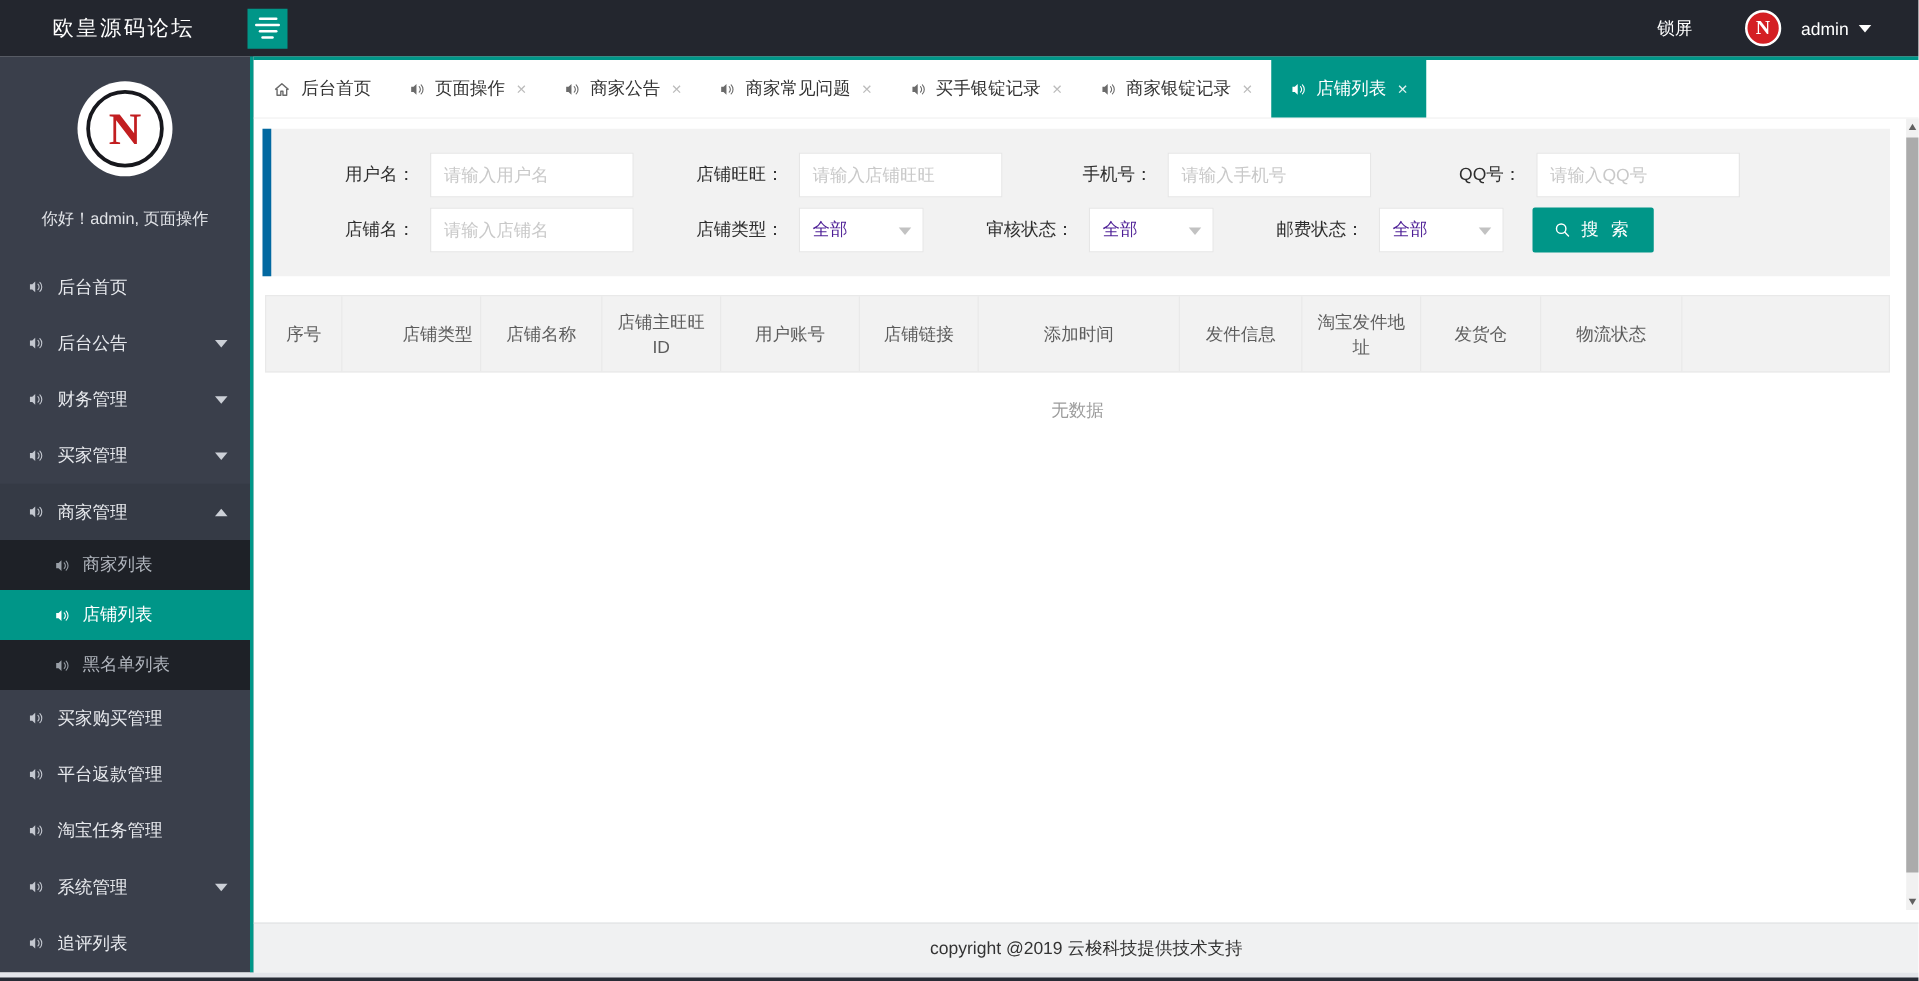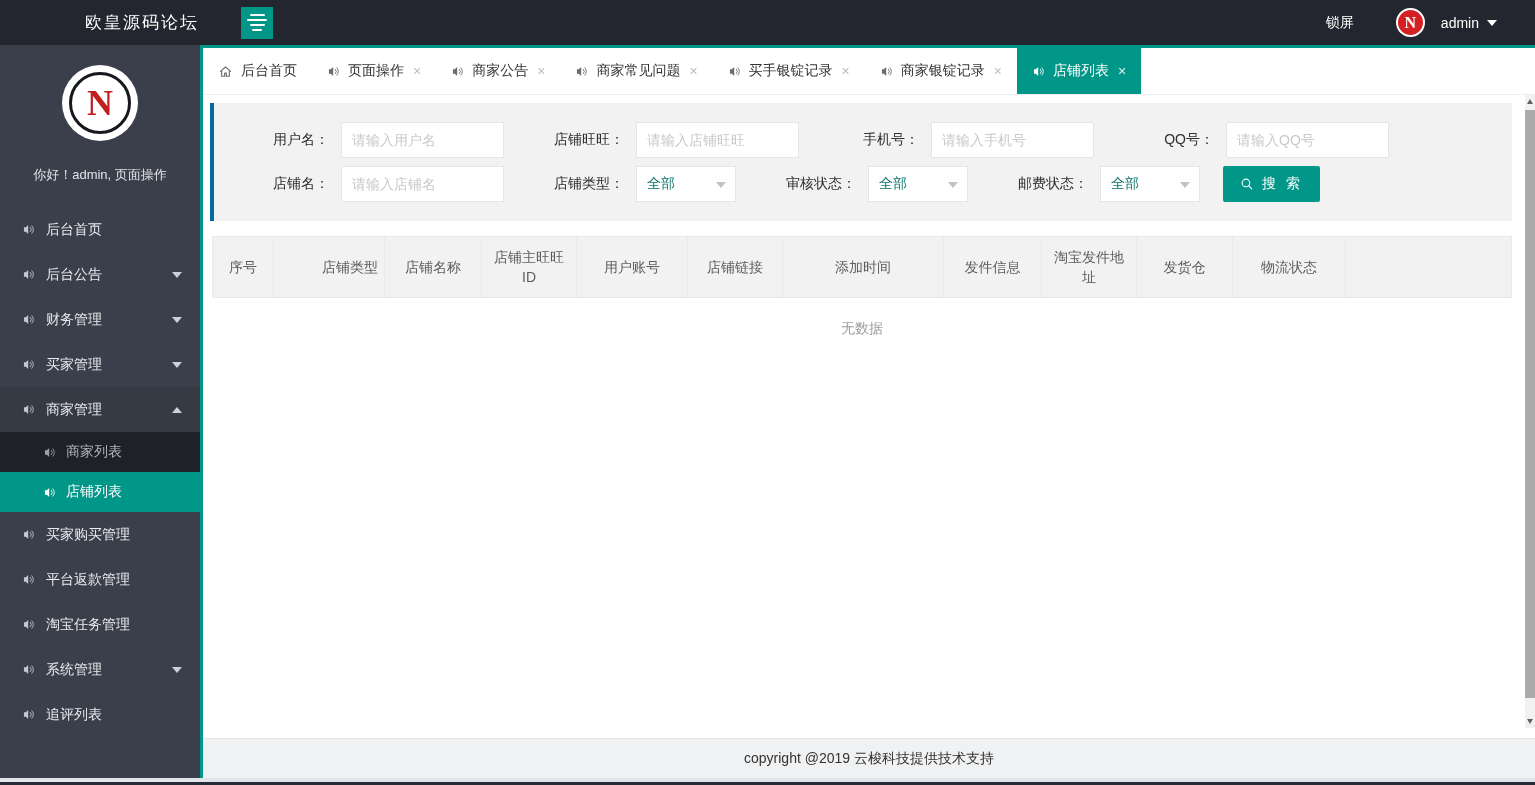--- a/index.html
+++ b/index.html
@@ -3,21 +3,21 @@
 <meta charset="utf-8">
 <style>
   html,body{margin:0;padding:0;background:#fff;}
   *{box-sizing:border-box;}
   .app{position:relative;width:1535px;height:785px;background:#fff;overflow:hidden;
        font-family:"Liberation Sans","DejaVu Sans",sans-serif;}
 
   
   .topbar{position:absolute;left:0;top:0;width:1535px;height:45px;background:#23262e;
           display:flex;align-items:center;color:#fff;z-index:5;}
-  .brand{margin-left:85px;font-size:17px;letter-spacing:2px;width:122px;}
+  .brand{margin-left:42px;font-size:17px;letter-spacing:2px;width:122px;}
   .hamburger{margin-left:34px;width:32px;height:32px;background:#009688;display:flex;
              flex-direction:column;align-items:center;justify-content:center;gap:3px;cursor:pointer;}
   .hamburger i{display:block;height:2px;background:#fff;border-radius:1px;}
   .hamburger i:nth-child(1){width:15px;}
   .hamburger i:nth-child(2){width:20px;}
   .hamburger i:nth-child(3){width:15px;}
   .hamburger i:nth-child(4){width:10px;}
   .top-right{margin-left:auto;display:flex;align-items:center;padding-right:38px;}
   .lock{font-size:14px;cursor:pointer;}
   .avatar{margin:0 16px 0 42px;width:29px;height:29px;border-radius:50%;background:#d41f23;
@@ -61,28 +61,28 @@
   .tab.active .close{color:#dff2ef;}
   .page-ops{margin-left:auto;display:flex;align-items:center;gap:6px;padding:0 30px 0 26px;
             border-left:1px solid #f0f0f0;font-size:14px;color:#2b2b2b;cursor:pointer;}
   .ops-ic{width:14px;height:14px;border:2px solid #222;border-radius:50%;position:relative;display:inline-block;}
   .ops-ic:after{content:"";position:absolute;left:50%;top:50%;width:5px;height:5px;margin:-2.5px 0 0 -2.5px;
             border-radius:50%;background:#222;}
   .page-ops .caret{color:#222;}
 
   
   .page-body{flex:1;background:#fff;padding:8px 0 0 7px;overflow:hidden;}
-  .filter{background:#f2f2f2;border-left:4px solid #0369a1;margin-right:23px;padding:19px 0 11px 12px;}
+  .filter{background:#f2f2f2;border-left:7px solid #0369a1;margin-right:23px;padding:19px 0 11px 12px;}
   .f-row{display:flex;align-items:center;margin-bottom:8px;}
   .f-label{width:103px;flex:none;text-align:right;margin-right:12px;font-size:14px;color:#2e2e2e;}
   .f-input{width:163px;height:36px;border:1px solid #e6e6e6;background:#fff;padding:0 10px;
            font-size:14px;color:#333;margin-right:17px;outline:none;font-family:inherit;}
   .f-input::placeholder{color:#c9c9c9;}
   .f-select{width:100px;height:36px;border:1px solid #e6e6e6;background:#fff;display:flex;
-            align-items:center;padding:0 10px;font-size:14px;color:#0f766e;margin-right:17px;
+            align-items:center;padding:0 10px;font-size:14px;color:#4c1d95;margin-right:17px;
             position:relative;cursor:pointer;}
   .f-select .caret{position:absolute;right:9px;top:15px;color:#c2c2c2;}
   .search-btn{height:36px;padding:0 17px;background:#009688;color:#fff;border:none;font-size:14px;
               display:flex;align-items:center;gap:8px;margin-left:6px;border-radius:2px;cursor:pointer;
               font-family:inherit;letter-spacing:3px;}
   .search-btn .ic{display:inline-flex;color:#fff;}
 
   .tbl{margin:15px 23px 0 2px;}
   .thead{display:flex;background:#f2f2f2;border:1px solid #e9e9e9;}
   .th{flex:none;min-height:60px;display:flex;align-items:center;justify-content:center;text-align:center;
@@ -206,20 +206,29 @@
             <span class="lbl">商家列表</span>
           </div>
           <div class="sub-item active">
             <span class="ic">
               <svg width="13" height="13" viewBox="0 0 16 16">
                 <path fill="currentColor" d="M7.6 2.6 4.7 5.3H2.4v5.4h2.3l2.9 2.7z"></path>
                 <path d="M10.3 5.3a3.8 3.8 0 0 1 0 5.4M12.2 3.5a6.4 6.4 0 0 1 0 9" stroke="currentColor" fill="none" stroke-width="1.1" stroke-linecap="round"></path>
               </svg>
             </span>
             <span class="lbl">店铺列表</span>
+          </div>
+          <div class="sub-item">
+            <span class="ic">
+              <svg width="13" height="13" viewBox="0 0 16 16">
+                <path fill="currentColor" d="M7.6 2.6 4.7 5.3H2.4v5.4h2.3l2.9 2.7z"></path>
+                <path d="M10.3 5.3a3.8 3.8 0 0 1 0 5.4M12.2 3.5a6.4 6.4 0 0 1 0 9" stroke="currentColor" fill="none" stroke-width="1.1" stroke-linecap="round"></path>
+              </svg>
+            </span>
+            <span class="lbl">黑名单列表</span>
           </div>
         </div>
         <div class="side-item">
           <span class="ic">
             <svg width="13" height="13" viewBox="0 0 16 16">
               <path fill="currentColor" d="M7.6 2.6 4.7 5.3H2.4v5.4h2.3l2.9 2.7z"></path>
               <path d="M10.3 5.3a3.8 3.8 0 0 1 0 5.4M12.2 3.5a6.4 6.4 0 0 1 0 9" stroke="currentColor" fill="none" stroke-width="1.1" stroke-linecap="round"></path>
             </svg>
           </span>
           <span class="lbl">买家购买管理</span>

